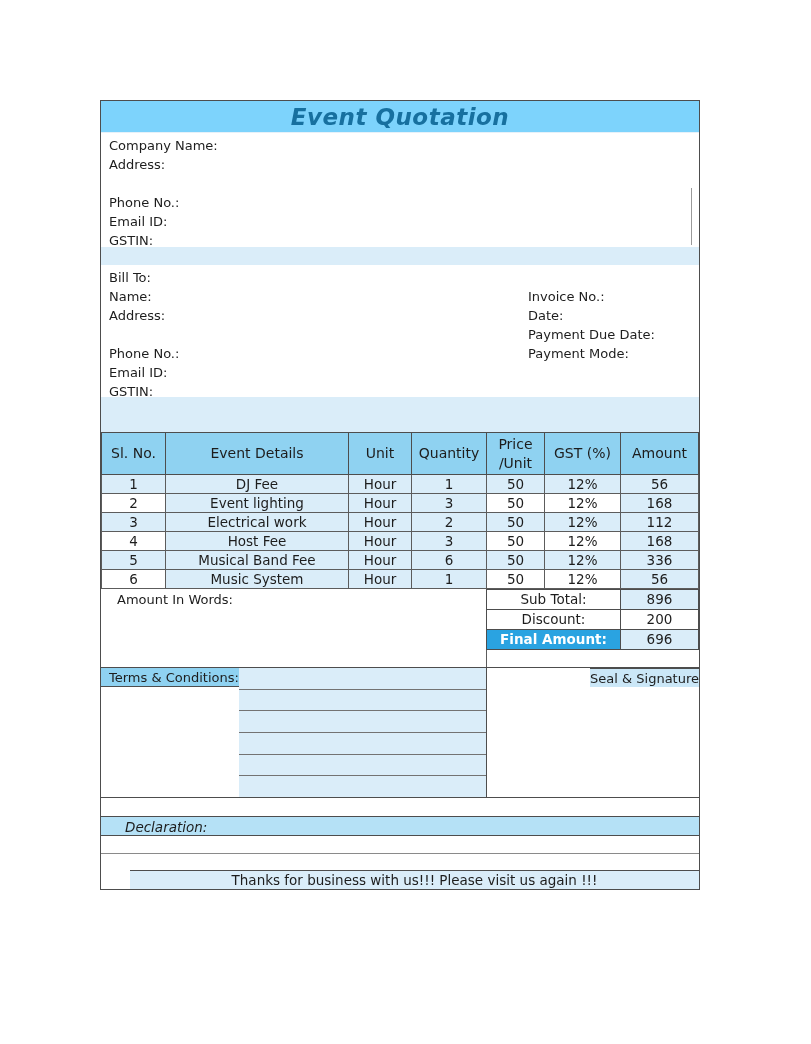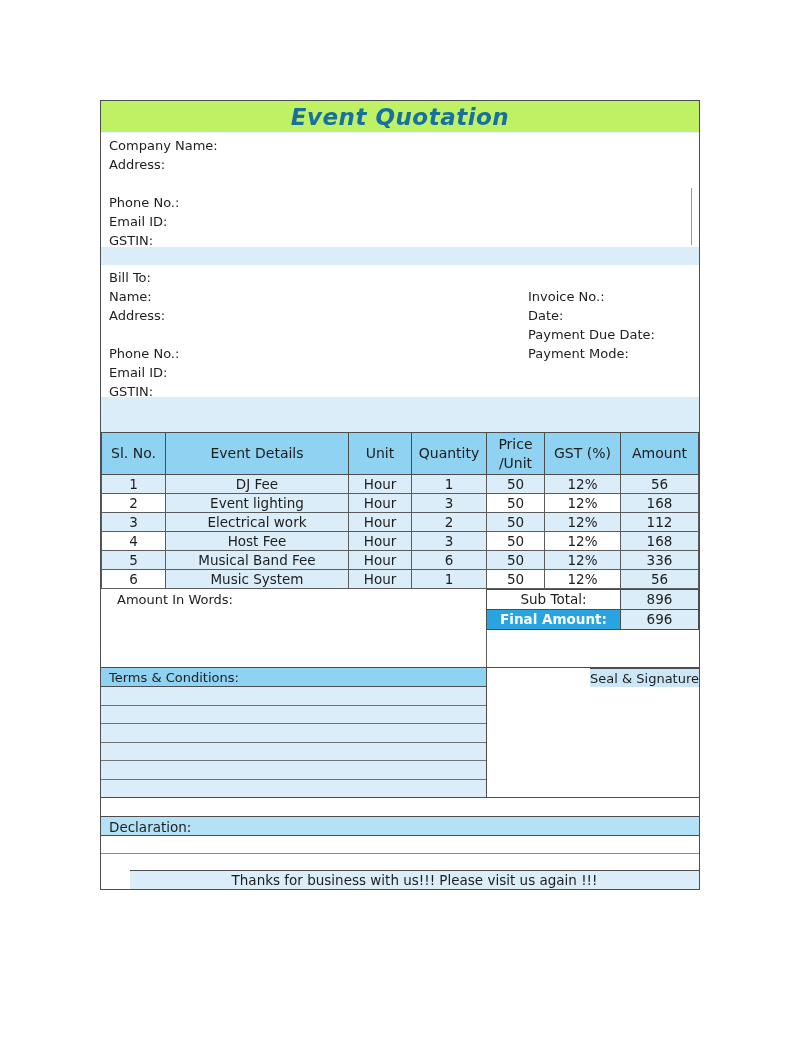--- a/index.html
+++ b/index.html
@@ -7,21 +7,21 @@
   .canvas {
     position:relative; width:811px; height:1044px; background:#ffffff;
     font-family:"DejaVu Sans","Liberation Sans",sans-serif; color:#1d1d1d;
   }
   .doc {
     position:absolute; left:100px; top:100px; width:600px;
     border:1px solid #4d4d4d; background:#ffffff;
   }
   
   .title-bar {
-    height:32px; background:#bef264; display:flex; align-items:center; justify-content:center;
+    height:32px; background:#7dd3fc; display:flex; align-items:center; justify-content:center;
     border-bottom:1px solid #e6f1f9;
   }
   .title-bar h1 {
     font-size:23px; font-weight:bold; font-style:italic; color:#17709f; letter-spacing:0.5px;
   }
   
   .company-block { height:114px; padding:3px 0 0 8px; font-size:13px; line-height:19px; position:relative; }
   .info-line { min-height:19px; white-space:pre; }
   .edge-line { position:absolute; right:7px; top:55px; width:1px; height:57px; background:#9a9a9a; }
   
@@ -51,38 +51,38 @@
   table.totals { position:absolute; left:385px; top:0; border-collapse:collapse; table-layout:fixed; }
   table.totals td {
     border:1px solid #4d4d4d; height:19px; text-align:center; font-size:13.5px; line-height:19px; padding:0 3px;
   }
   td.tot-label { width:134px; background:#ffffff; }
   td.tot-value { width:78px; background:#daedf9; }
   td.tot-value.white { background:#ffffff; }
   td.tot-label.final { background:#2aa3e1; color:#ffffff; font-weight:bold; }
   
   .terms-region { height:130px; display:flex; border-top:1px solid #4d4d4d; }
-  .terms-left { width:386px; border-right:1px solid #4d4d4d; display:flex; flex-direction:column; }
+  .terms-left { width:386px; border-right:1px solid #4d4d4d; display:flex; flex-direction:row; }
   .terms-header {
     height:19px; background:#8fd2f1; border-bottom:1px solid #4d4d4d;
     font-size:13px; line-height:19px; padding-left:8px;
   }
   .terms-row { flex:1; background:#daedf9; border-bottom:1px solid #737373; }
   .terms-row:last-child { border-bottom:none; }
   .terms-right { flex:1; display:flex; flex-direction:row; background:#ffffff; }
   .seal-space { flex:1; }
   .seal-row {
     height:19px; background:#cbe7f7; border-top:1px solid #4d4d4d;
     text-align:center; font-size:13px; line-height:19px;
   }
   
   .spacer-row { height:19px; background:#ffffff; border-top:1px solid #4d4d4d; }
   .declaration-row {
     height:20px; background:#b5e1f6; border-top:1px solid #4d4d4d; border-bottom:1px solid #4d4d4d;
-    padding-left:8px; font-size:13.5px; line-height:20px;
+    padding-left:24px; font-size:13.5px; line-height:20px;font-style:italic;
   }
   .blank-row-1 { height:18px; background:#ffffff; border-bottom:1px solid #8a8a8a; }
   .blank-row-2 { height:16px; background:#ffffff; }
   .footer-row {
     height:19px; background:#daedf9; border-top:1px solid #4d4d4d;
     text-align:center; font-size:13.5px; line-height:19px;margin-left:29px;
   }
 </style>
 </head>
 <body>
@@ -208,20 +208,24 @@
     <div class="totals-region">
       <div class="aiw-label">Amount In Words:</div>
       <div class="totals-divider"></div>
       <table class="totals">
         <tbody>
             <tr>
           <td class="tot-label">Sub Total:</td>
           <td class="tot-value">896</td>
         </tr>
         <tr>
+          <td class="tot-label">Discount:</td>
+          <td class="tot-value white">200</td>
+        </tr>
+        <tr>
           <td class="tot-label final">Final Amount:</td>
           <td class="tot-value">696</td>
         </tr>
       </tbody>
         </table>
     </div>
 
     <div class="terms-region">
       <div class="terms-left">
         <div class="terms-header">Terms &amp; Conditions:</div>

